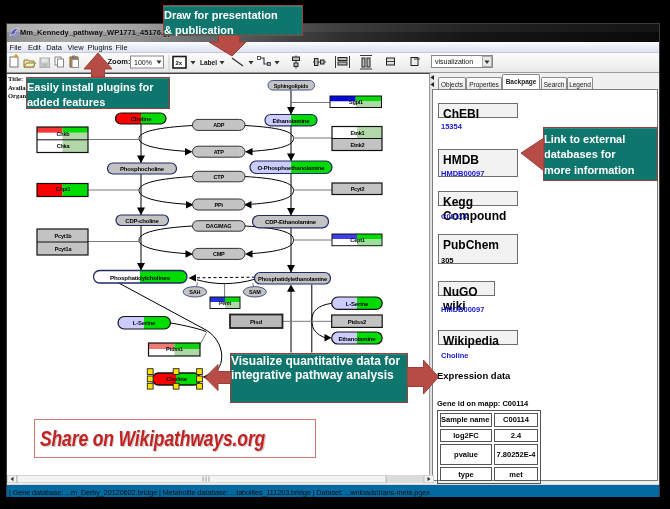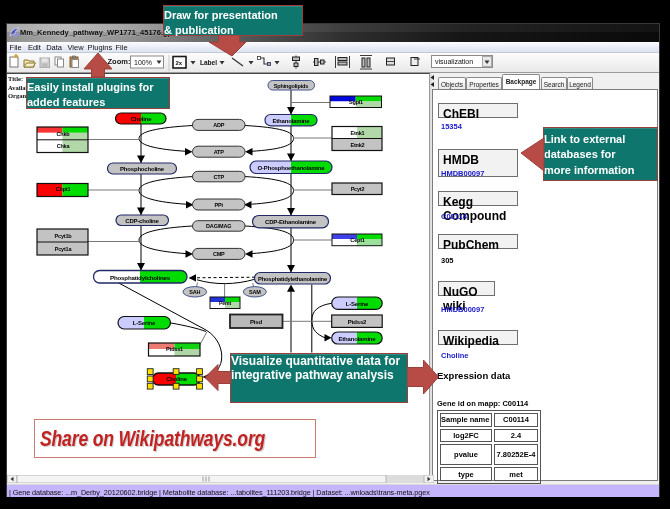--- a/index.html
+++ b/index.html
@@ -30,21 +30,21 @@
   #tabstrip { position:absolute; left:434px; top:73px; width:224px; height:16px; background:#f0f0f0; }
   .tab { position:absolute; top:77px; height:12px; background:linear-gradient(#fdfdfd,#e9e9e9);
     border:1px solid #898989; border-bottom:none; border-radius:2px 2px 0 0;
     font-size:6.5px; color:#222; text-align:center; padding-top:2.5px; }
   .tab.active { top:74px; height:15px; background:#fff; font-weight:bold; z-index:3; }
   #panel { position:absolute; left:432px; top:89px; width:226px; height:392px;
     background:#fff; border:1px solid #7d7d7d; z-index:2; }
   #hscroll { position:absolute; left:7px; top:475px; width:427px; height:8px;
     background:#dcdcdc; border:1px solid #c8c8c8; }
   #statusbar { position:absolute; left:7px; top:483.5px; width:652px; height:13px;
-    background:#c4b5fd; border-top:1px solid #d8d8d8; font-size:7.3px; color:#111;
+    background:#0369a1; border-top:1px solid #d8d8d8; font-size:7.3px; color:#111;
     padding:3px 0 0 2px; white-space:nowrap; letter-spacing:-0.1px; }
   .hbox { position:absolute; z-index:3; border:1px solid #6f6f6f; background:#f2f2f2;
     font-size:12px; font-weight:bold; color:#000; padding:3px 2px 0 4px; }
   .link { position:absolute; z-index:3; font-size:7.5px; font-weight:bold; color:#1717cc;
     }
   .callout { position:absolute; background:#0f766e; border:1px solid #9c3f3a;
     color:#fff; font-weight:bold; z-index:20;
     box-shadow:inset 0 1px 0 rgba(255,255,255,.15); }
 </style>
 </head>
@@ -335,21 +335,21 @@
 <div class="tab active" style="left:502px;width:38px">Backpage</div>
 <div class="tab" style="left:541px;width:26px">Search</div>
 <div class="tab" style="left:567px;width:26px">Legend</div>
 <div id="panel"></div>
 <div class="hbox" style="left:438px;top:103px;width:80px;height:15px">ChEBI</div>
 <div class="link" style="left:441px;top:122px">15354</div>
 <div class="hbox" style="left:438px;top:149px;width:80px;height:28px">HMDB</div>
 <div class="link" style="left:441px;top:169px">HMDB00097</div>
 <div class="hbox" style="left:438px;top:191px;width:80px;height:15px">Kegg Compound</div>
 <div class="link" style="left:441px;top:212px">C00114</div>
-<div class="hbox" style="left:438px;top:234px;width:80px;height:15px">PubChem</div>
+<div class="hbox" style="left:438px;top:234px;width:80px;height:30px">PubChem</div>
 <div class="abs" style="left:441px;top:256px;font-size:7.5px;font-weight:bold;color:#000;z-index:3">305</div>
 <div class="hbox" style="left:438px;top:281px;width:57px;height:15px">NuGO wiki</div>
 <div class="link" style="left:441px;top:305px">HMDB00097</div>
 <div class="hbox" style="left:438px;top:330px;width:80px;height:15px">Wikipedia</div>
 <div class="link" style="left:441px;top:351px">Choline</div>
 <div class="abs" style="left:437px;top:370px;font-size:9.5px;font-weight:bold;color:#000;z-index:3">Expression data</div>
 <div class="abs" style="left:437px;top:399px;font-size:7.5px;font-weight:bold;color:#000;z-index:3">Gene id on mapp: C00114</div>
 <table class="abs" style="left:437px;top:410px;z-index:3;border:1px solid #555;border-spacing:2px;border-collapse:separate;white-space:nowrap">
   <tbody>
       <tr>

